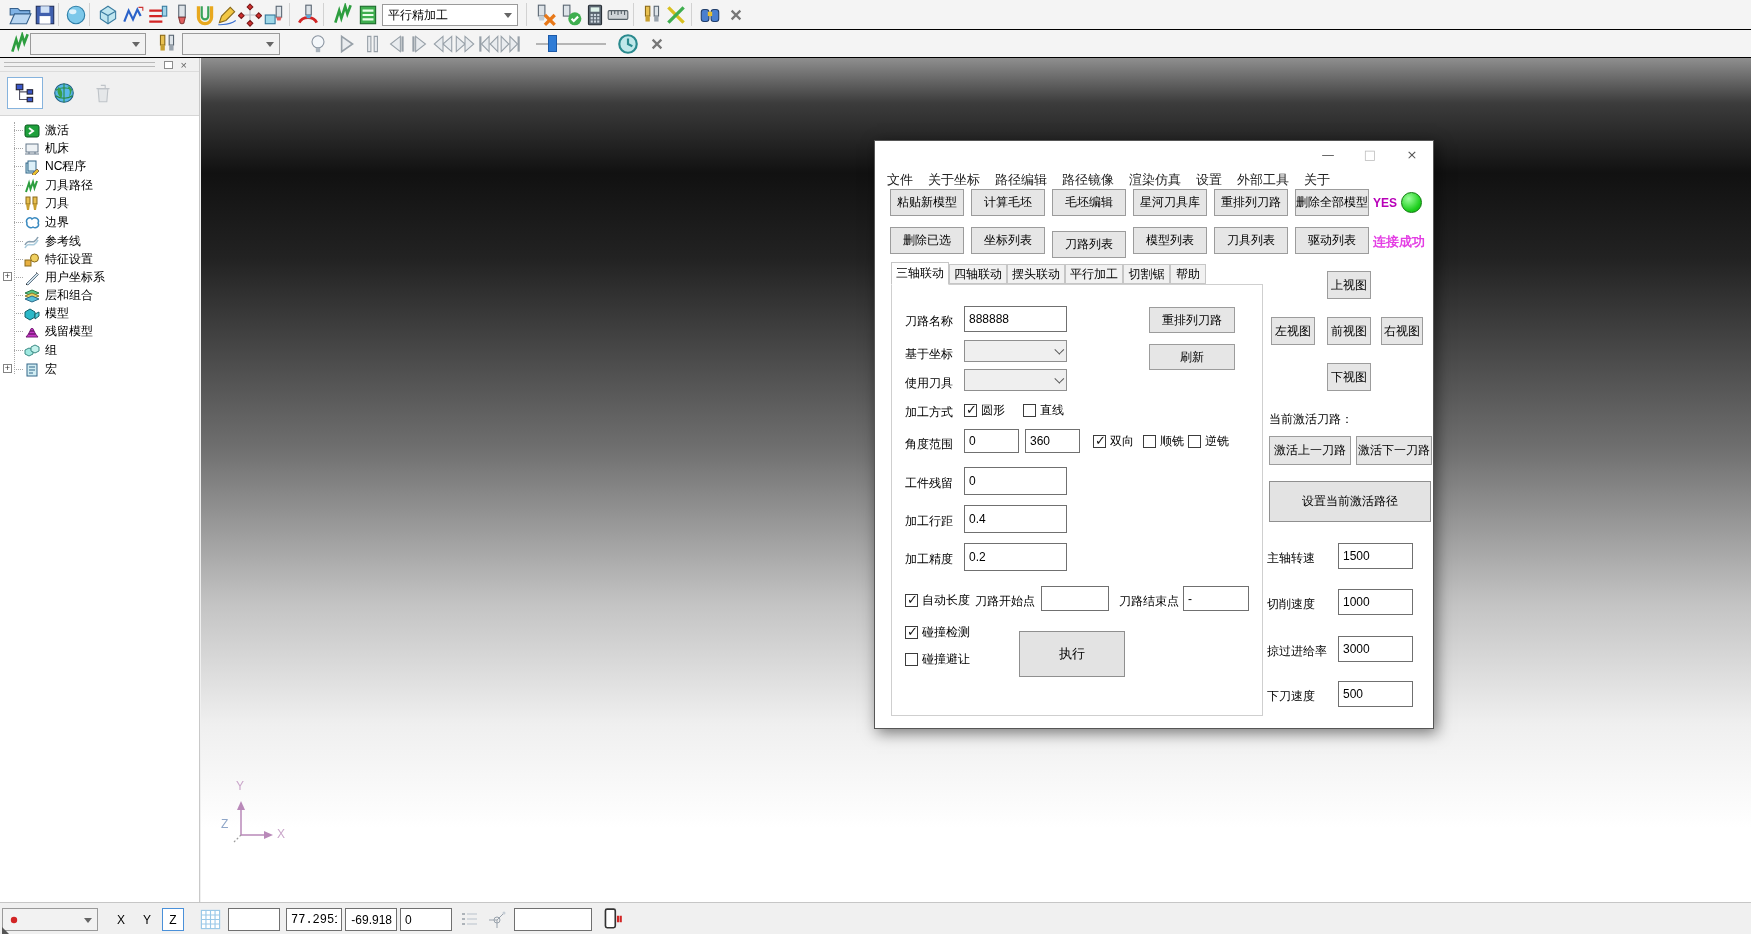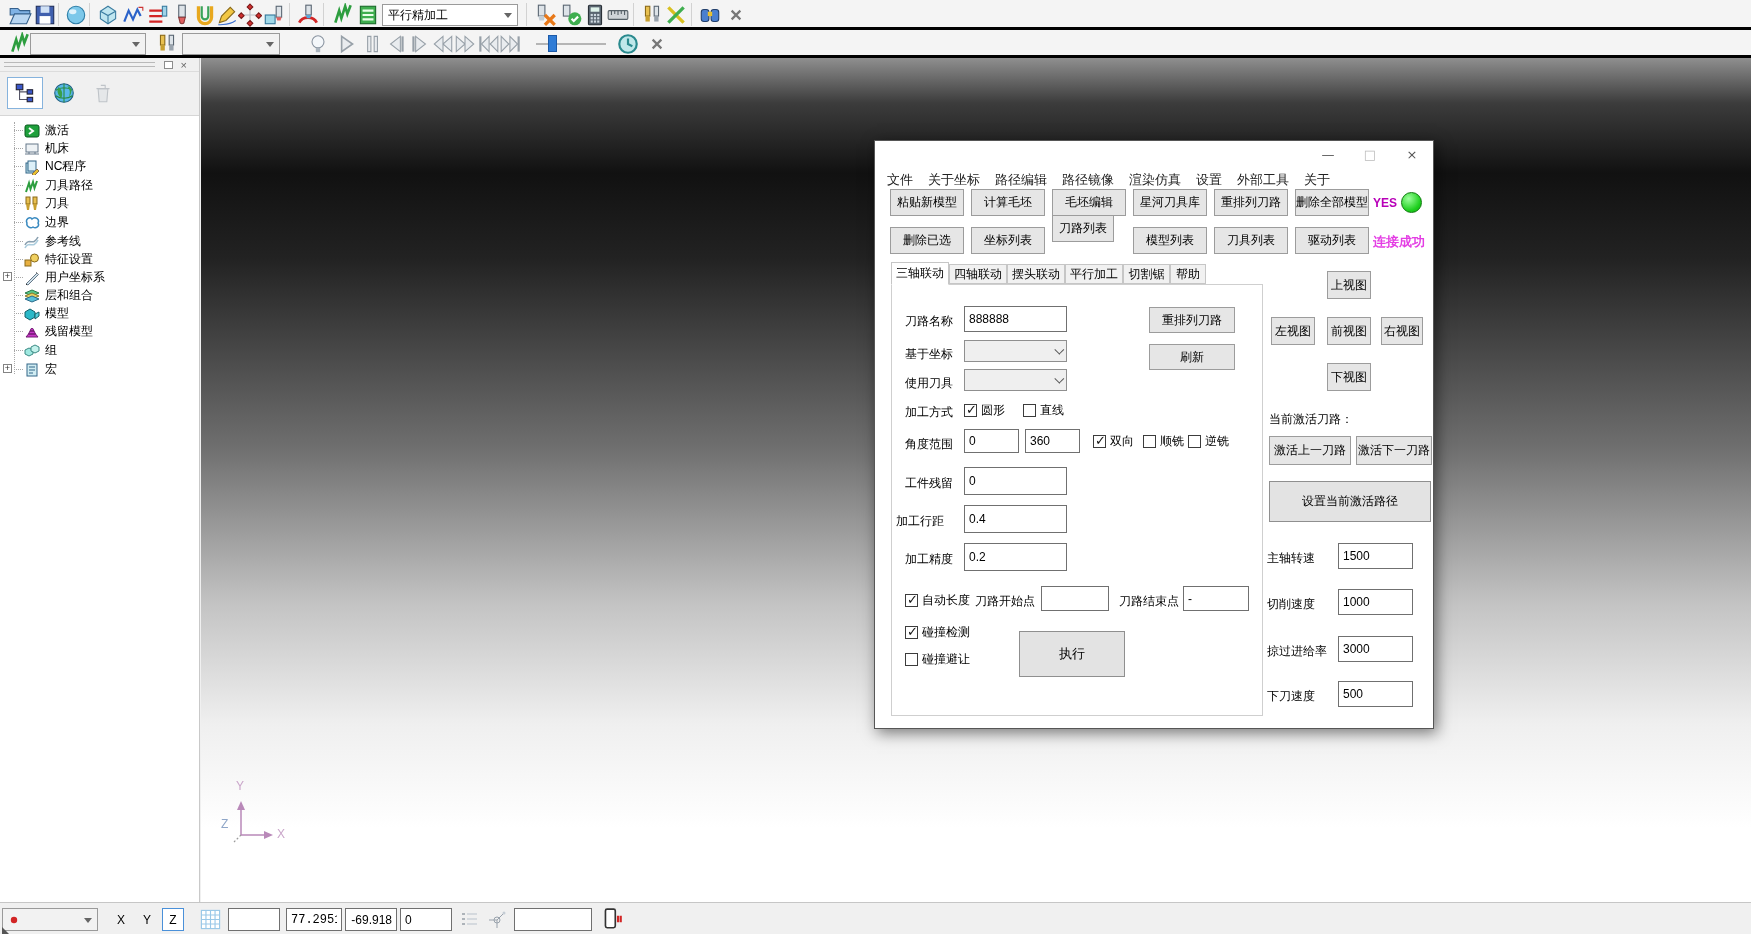--- a/index.html
+++ b/index.html
@@ -3,21 +3,21 @@
 <meta charset="utf-8">
 <style>
   *{box-sizing:border-box;margin:0;padding:0;}
   html,body{width:1751px;height:934px;overflow:hidden;}
   body{font-family:"Liberation Sans","DejaVu Sans",sans-serif;font-size:12px;color:#000;background:#f0f0f0;position:relative;}
   .abs{position:absolute;}
   .ic{display:block;}
   .ic svg{width:100%;height:100%;display:block;}
 
   
-  .tb{position:absolute;left:0;width:100%;background:#f4f4f4;border-bottom:3px solid #000000;}
+  .tb{position:absolute;left:0;width:100%;background:#f4f4f4;border-bottom:1px solid #000000;}
   #tb1{top:0;height:30px;}
   #tb2{top:30px;height:28px;}
   .tbi{position:absolute;top:3px;width:24px;height:24px;}
   #tb2 .tbi{top:2px;}
   .sep{position:absolute;top:3px;width:1px;height:23px;background:#d2d2d2;}
   .combo{position:absolute;background:#fff;border:1px solid #9a9a9a;display:flex;align-items:center;padding:0 18px 0 5px;font-size:12px;}
   .combo .car{position:absolute;right:5px;top:50%;margin-top:-2px;width:0;height:0;border-left:4px solid transparent;border-right:4px solid transparent;border-top:5px solid #666;}
   .combo.gray{background:#f2f2f2;}
   .slider{position:absolute;top:11px;width:70px;height:6px;}
   .slider .track{position:absolute;left:0;right:0;top:2px;height:2px;background:#b5b5b5;}
@@ -538,21 +538,21 @@
   <div class="btn" style="left:96px;top:48px;width:74px;height:27px">计算毛坯</div>
   <div class="btn" style="left:177px;top:48px;width:74px;height:27px">毛坯编辑</div>
   <div class="btn" style="left:258px;top:48px;width:74px;height:27px">星河刀具库</div>
   <div class="btn" style="left:339px;top:48px;width:74px;height:27px">重排列刀路</div>
   <div class="btn" style="left:420px;top:48px;width:74px;height:27px">删除全部模型</div>
   <span class="abs magenta" style="left:498px;top:55px">YES</span>
   <span class="gcircle" style="left:526px;top:51px"></span>
 
   <div class="btn" style="left:15px;top:86px;width:74px;height:27px">删除已选</div>
   <div class="btn" style="left:96px;top:86px;width:74px;height:27px">坐标列表</div>
-  <div class="btn" style="left:177px;top:74px;width:62px;height:27px">刀路列表</div>
+  <div class="btn" style="left:177px;top:90px;width:74px;height:27px">刀路列表</div>
   <div class="btn" style="left:258px;top:86px;width:74px;height:27px">模型列表</div>
   <div class="btn" style="left:339px;top:86px;width:74px;height:27px">刀具列表</div>
   <div class="btn" style="left:420px;top:86px;width:74px;height:27px">驱动列表</div>
   <span class="abs magenta2" style="left:498px;top:92px">连接成功</span>
 
   <div class="tab active" style="left:16px;width:58px">三轴联动</div>
   <div class="tab" style="left:74px;width:58px">四轴联动</div>
   <div class="tab" style="left:132px;width:58px">摆头联动</div>
   <div class="tab" style="left:190px;width:58px">平行加工</div>
   <div class="tab" style="left:248px;width:47px">切割锯</div>
@@ -597,21 +597,21 @@
       <span>顺铣</span>
     </label>
   <label class="chk" style="left:313px;top:292px">
       <span class="box"></span>
       <span>逆铣</span>
     </label>
 
   <span class="flabel" style="left:30px;top:334px">工件残留</span>
   <input class="txt" style="left: 89px; top: 326px; width: 103px; height: 28px;" value="0">
 
-  <span class="flabel" style="left:21px;top:372px">加工行距</span>
+  <span class="flabel" style="left:30px;top:372px">加工行距</span>
   <input class="txt" style="left: 89px; top: 364px; width: 103px; height: 28px;" value="0.4">
 
   <span class="flabel" style="left:30px;top:410px">加工精度</span>
   <input class="txt" style="left: 89px; top: 402px; width: 103px; height: 28px;" value="0.2">
 
   <label class="chk on" style="left:30px;top:451px">
       <span class="box"></span>
       <span>自动长度</span>
     </label>
   <span class="flabel" style="left:100px;top:452px">刀路开始点</span>

